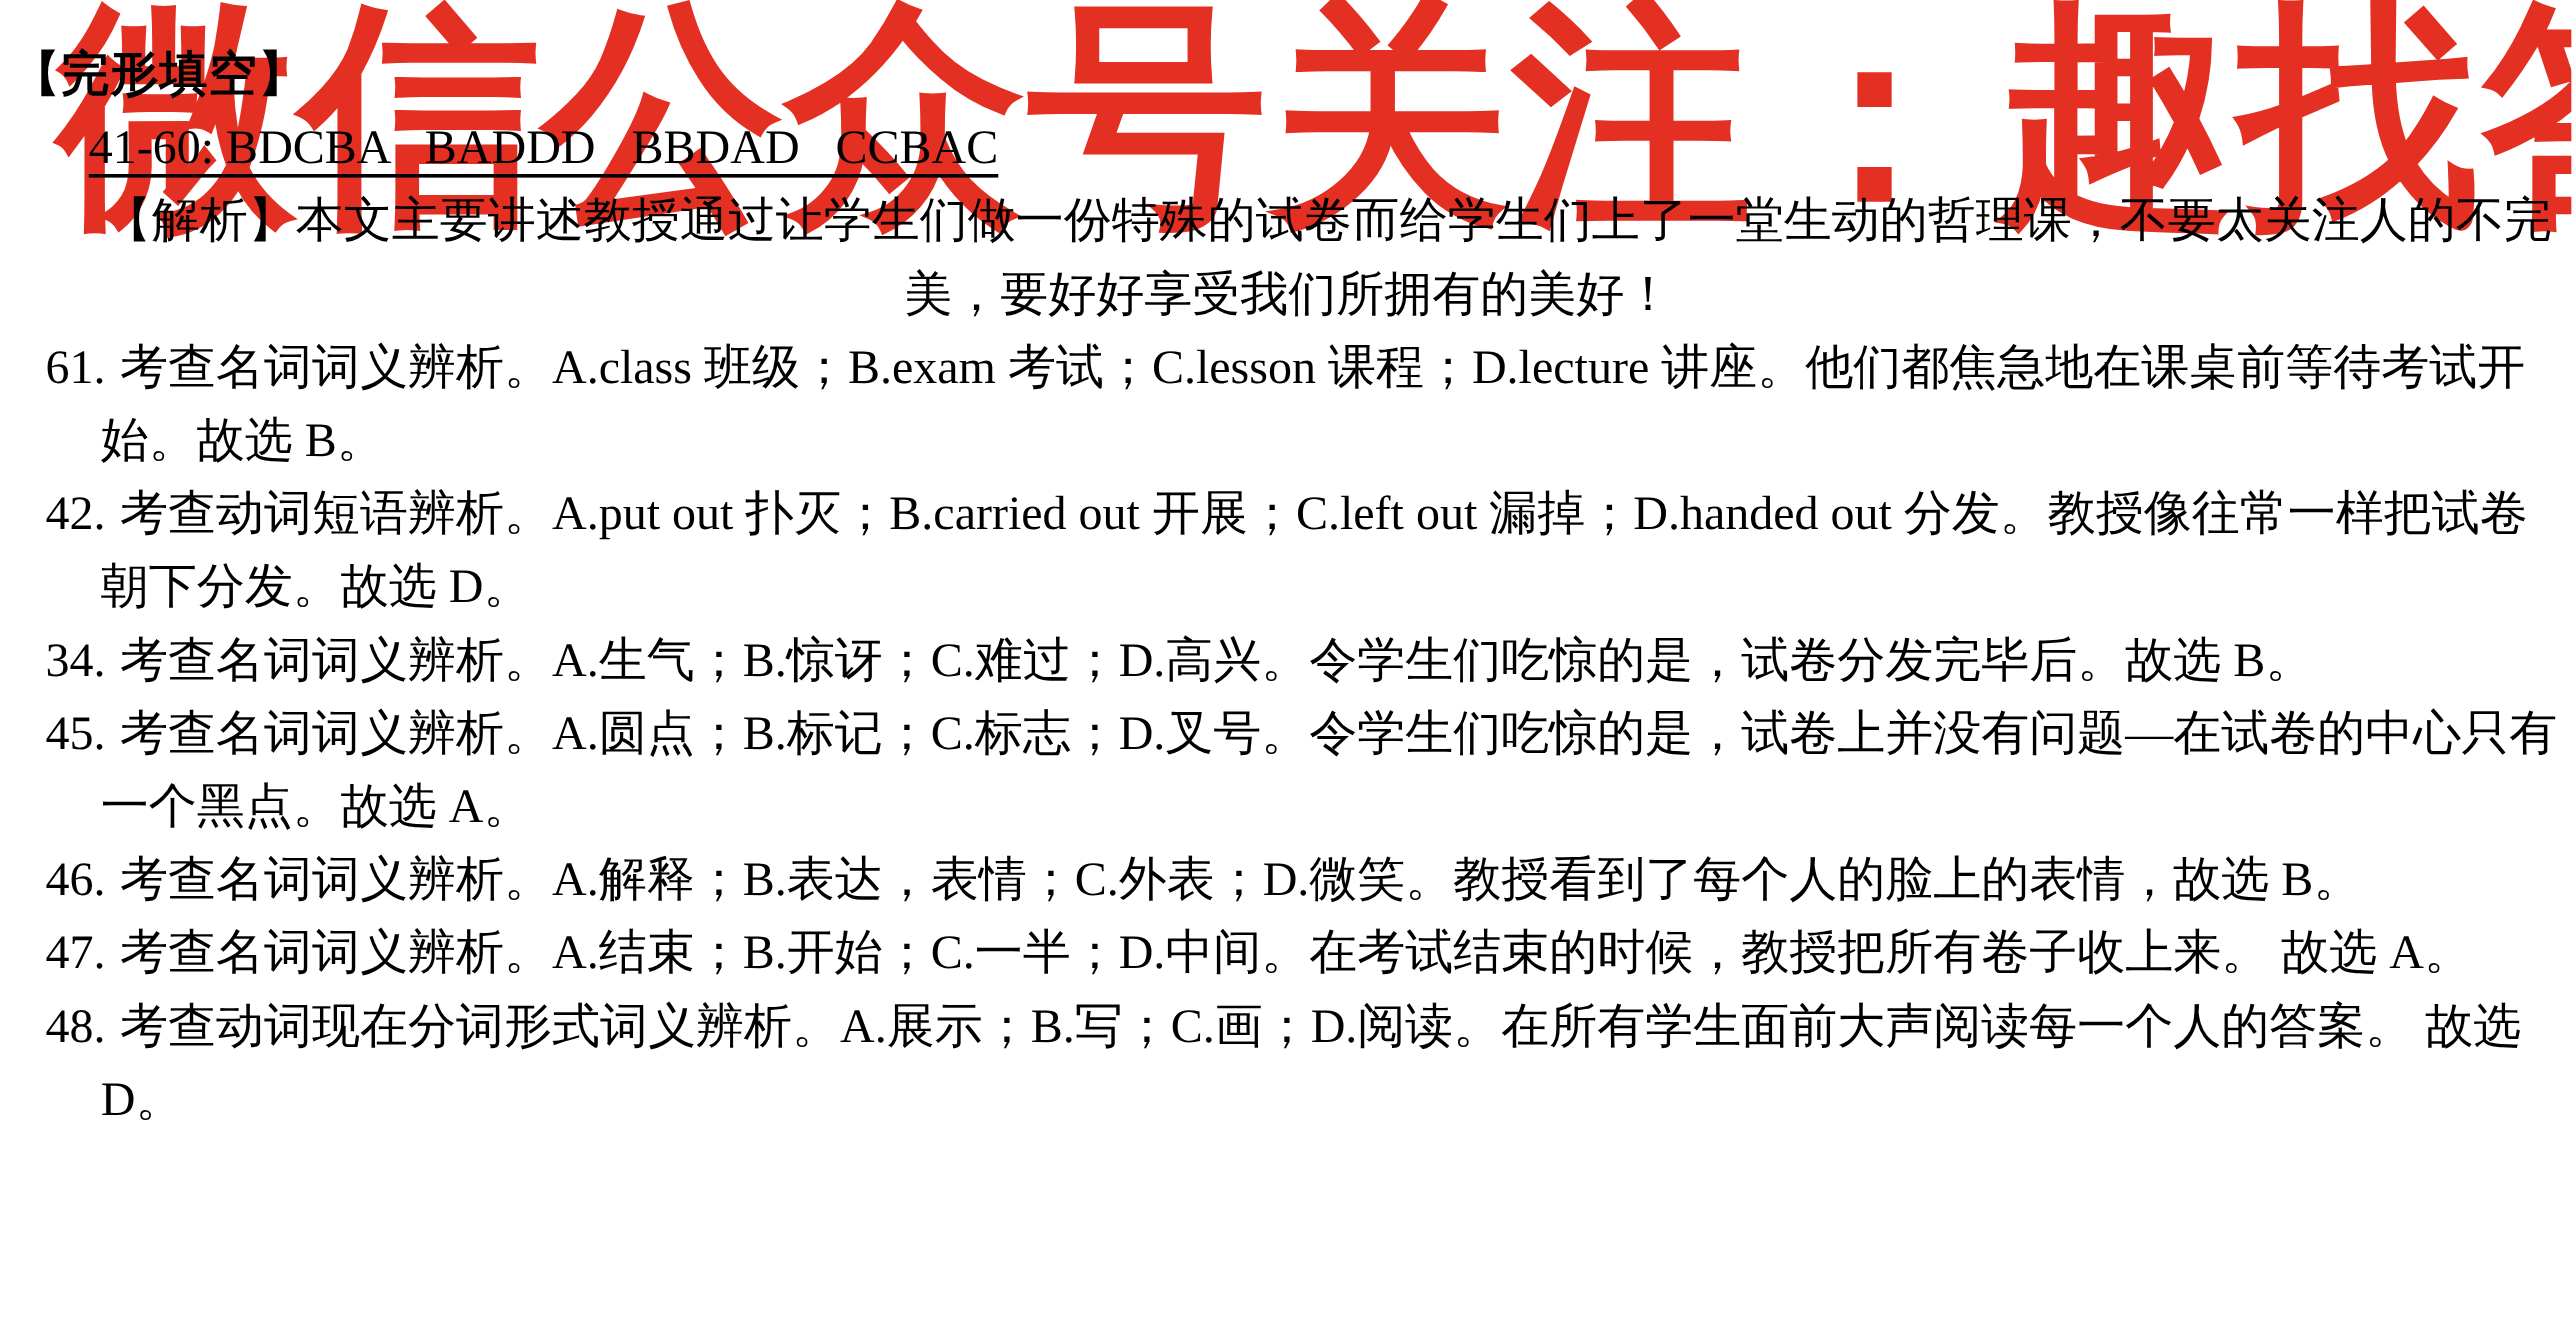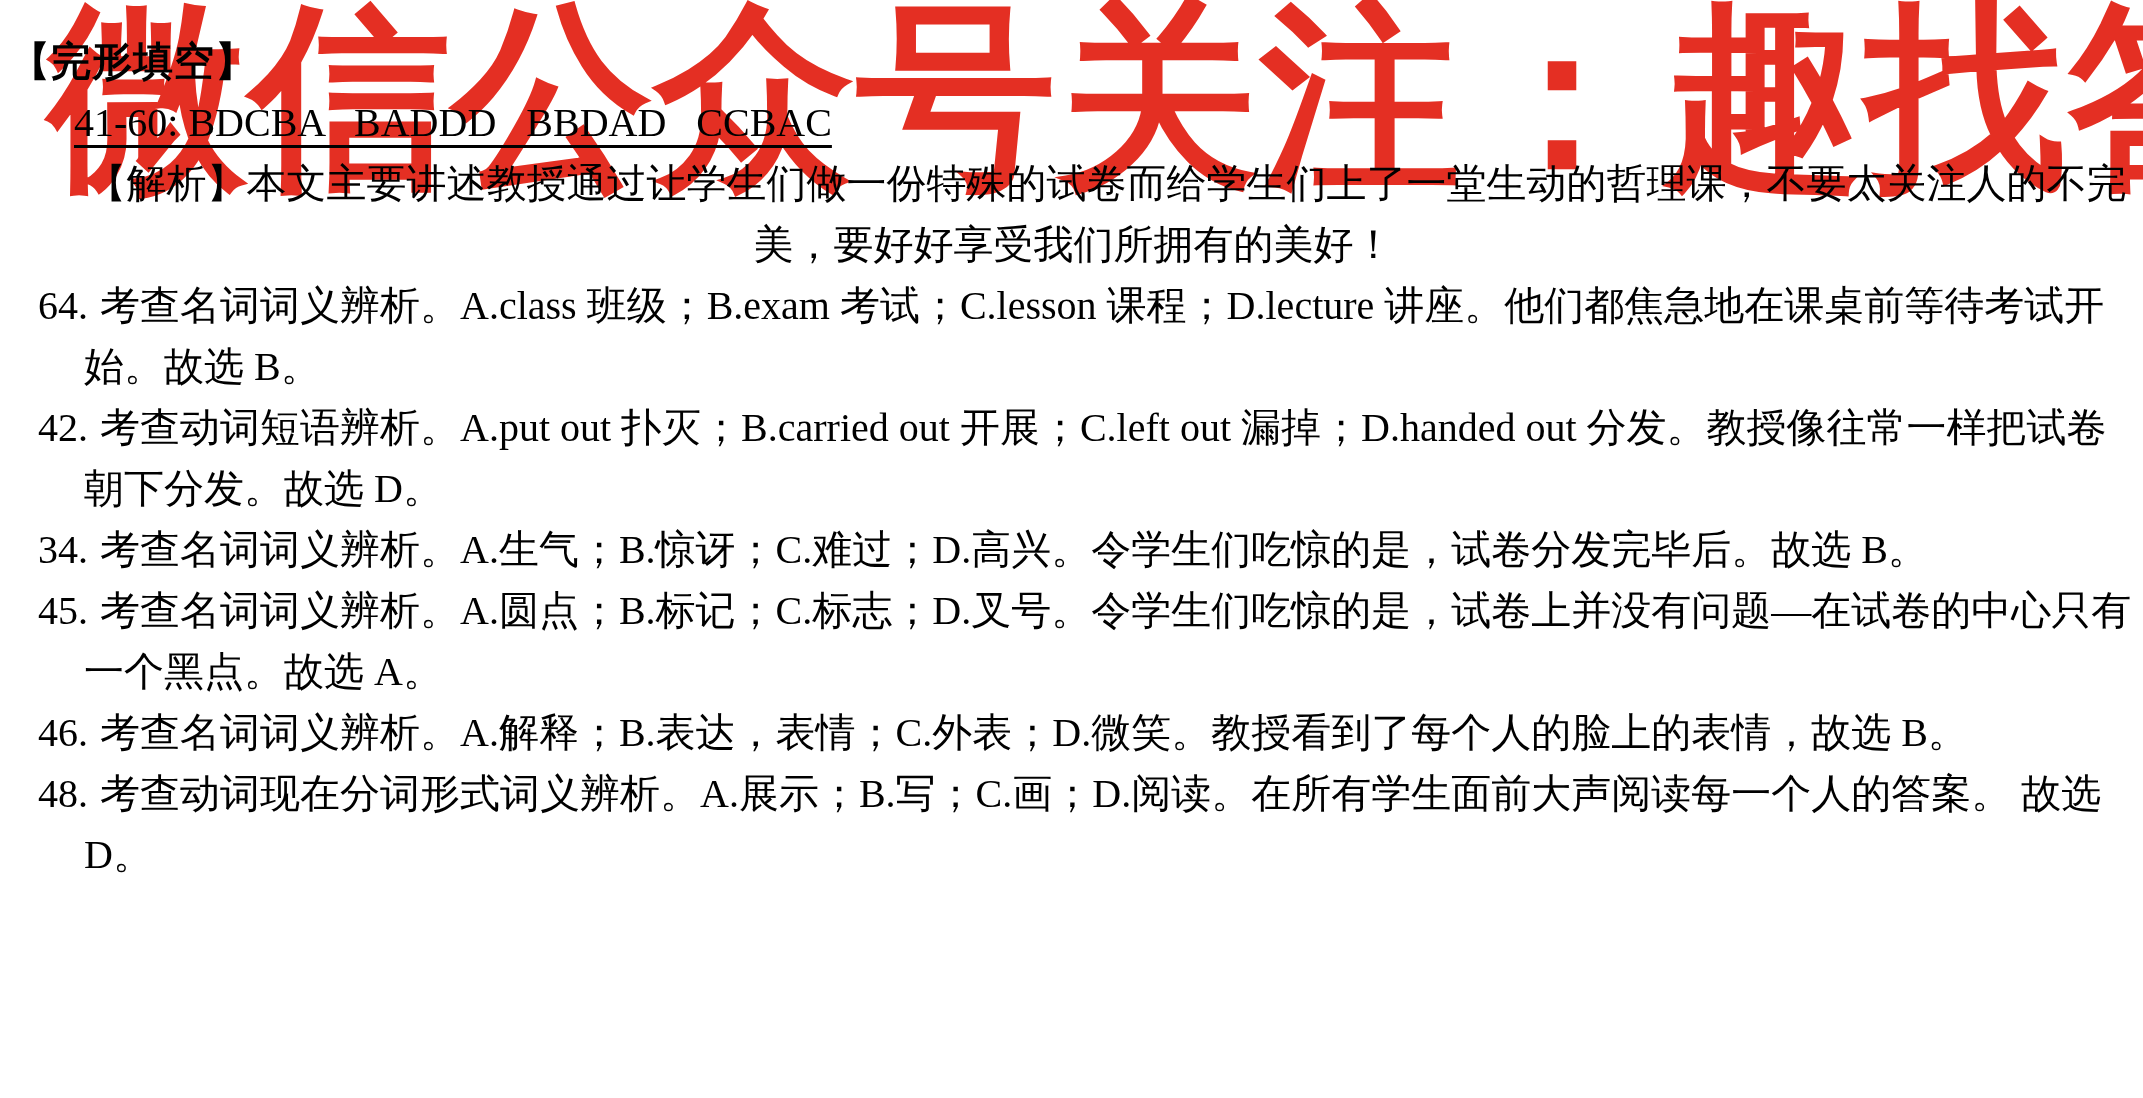--- a/index.html
+++ b/index.html
@@ -71,29 +71,30 @@
   <div id="watermark" style="color: rgb(228, 47, 35);">微信公众号关注：趣找答案</div>
 
   <div id="content">
 
     <div class="section-title">【完形填空】</div>
 
     <div class="answer-line"><span class="underlined">41-60: BDCBA   BADDD   BBDAD   CCBAC</span></div>
 
     <div class="analysis">【解析】本文主要讲述教授通过让学生们做一份特殊的试卷而给学生们上了一堂生动的哲理课，不要太关注人的不完美，要好好享受我们所拥有的美好！</div>
 
-    <div class="item"><span class="num">64.</span><span>考查名词词义辨析。A.class 班级；B.exam 考试；C.lesson 课程；D.lecture 讲座。他们都焦急地在课桌前等待考试开始。故选 B。</span></div>
+    <div class="item"><span class="num">61.</span><span>考查名词词义辨析。A.class 班级；B.exam 考试；C.lesson 课程；D.lecture 讲座。他们都焦急地在课桌前等待考试开始。故选 B。</span></div>
 
     <div class="item"><span class="num">42.</span><span>考查动词短语辨析。A.put out 扑灭；B.carried out 开展；C.left out 漏掉；D.handed out 分发。教授像往常一样把试卷朝下分发。故选 D。</span></div>
 
 
     <div class="item"><span class="num">34.</span><span>考查名词词义辨析。A.生气；B.惊讶；C.难过；D.高兴。令学生们吃惊的是，试卷分发完毕后。故选 B。</span></div>
 
     <div class="item"><span class="num">45.</span><span>考查名词词义辨析。A.圆点；B.标记；C.标志；D.叉号。令学生们吃惊的是，试卷上并没有问题—在试卷的中心只有一个黑点。故选 A。</span></div>
 
     <div class="item"><span class="num">46.</span><span>考查名词词义辨析。A.解释；B.表达，表情；C.外表；D.微笑。教授看到了每个人的脸上的表情，故选 B。</span></div>
 
+    <div class="item"><span class="num">47.</span><span>考查名词词义辨析。A.结束；B.开始；C.一半；D.中间。在考试结束的时候，教授把所有卷子收上来。 故选 A。</span></div>
 
     <div class="item"><span class="num">48.</span><span>考查动词现在分词形式词义辨析。A.展示；B.写；C.画；D.阅读。在所有学生面前大声阅读每一个人的答案。 故选 D。</span></div>
 
   </div>
 
 </div>
 
 </body></html>

